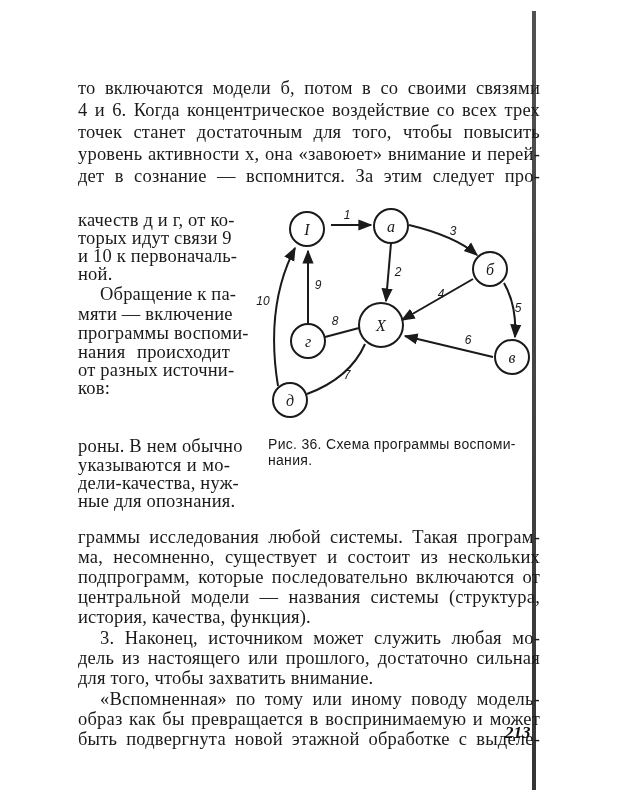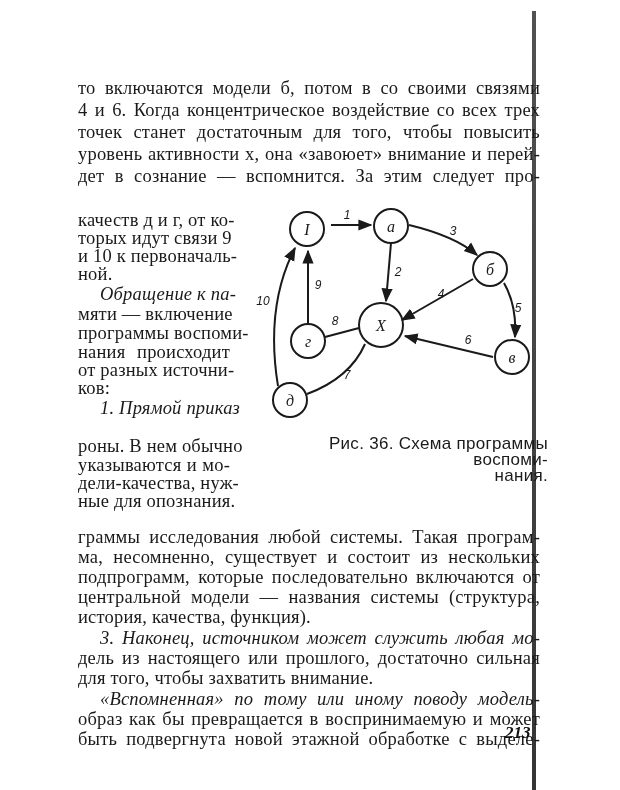--- a/index.html
+++ b/index.html
@@ -14,26 +14,26 @@
       opacity: 0.85;
     }
     .line {
       position: absolute; left: 78px; width: 462px;
       font-size: 18.5px; line-height: 22px; white-space: nowrap;
       text-align: justify; text-align-last: justify;
       letter-spacing: 0.2px;
     }
     .line.narrow { width: 152px; }
     .line.last { text-align-last: left; }
-    .indent { padding-left: 22px; box-sizing: border-box; font-style: italic; }
+    .indent { padding-left: 22px; box-sizing: border-box; }
     .figure { position: absolute; left: 255px; top: 185px; width: 300px; height: 235px; }
     .caption {
       position: absolute; left: 268px; top: 425px; width: 280px;
-      font-family: "Liberation Sans", sans-serif; font-size: 17px; line-height: 16px;
-      text-align: right; letter-spacing: 0.3px; color: #1a1a1a;
+      font-family: "Liberation Sans", sans-serif; font-size: 14px; line-height: 16px;
+      text-align: left; letter-spacing: 0.3px; color: #1a1a1a;
     }
     .pagenum {
       position: absolute; left: 505px; top: 712px;
       font-family: "Liberation Serif", serif; font-weight: bold; font-style: italic;
       font-size: 17px; color: #111;
     }
   </style>
 </head>
 <body>
 
@@ -50,21 +50,20 @@
   <div class="line narrow" style="top:198px">качеств д и г, от ко-</div>
   <div class="line narrow" style="top:216px">торых идут связи 9</div>
   <div class="line narrow" style="top:234px">и 10 к первоначаль-</div>
   <div class="line narrow last" style="top:252px">ной.</div>
   <div class="line narrow indent" style="top:272px">Обращение к па-</div>
   <div class="line narrow" style="top:292px">мяти — включение</div>
   <div class="line narrow" style="top:311px">программы воспоми-</div>
   <div class="line narrow" style="top:330px">нания происходит</div>
   <div class="line narrow" style="top:348px">от разных источни-</div>
   <div class="line narrow last" style="top:366px">ков:</div>
-  <div class="line narrow indent" style="top:386px">1. Прямой приказ</div>
   <div class="line narrow" style="top:424px">роны. В нем обычно</div>
   <div class="line narrow" style="top:443px">указываются и мо-</div>
   <div class="line narrow" style="top:461px">дели-качества, нуж-</div>
   <div class="line narrow" style="top:479px">ные для опознания.</div>
 
   <div class="figure">
     <svg width="300" height="235" viewBox="0 0 300 235" xmlns="http://www.w3.org/2000/svg">
       <defs>
         <marker id="arr" viewBox="0 0 10 10" refX="9" refY="5" markerWidth="7" markerHeight="7" orient="auto-start-reverse">
           <path d="M0,1 L10,5 L0,9 z" fill="#1a1a1a"></path>

